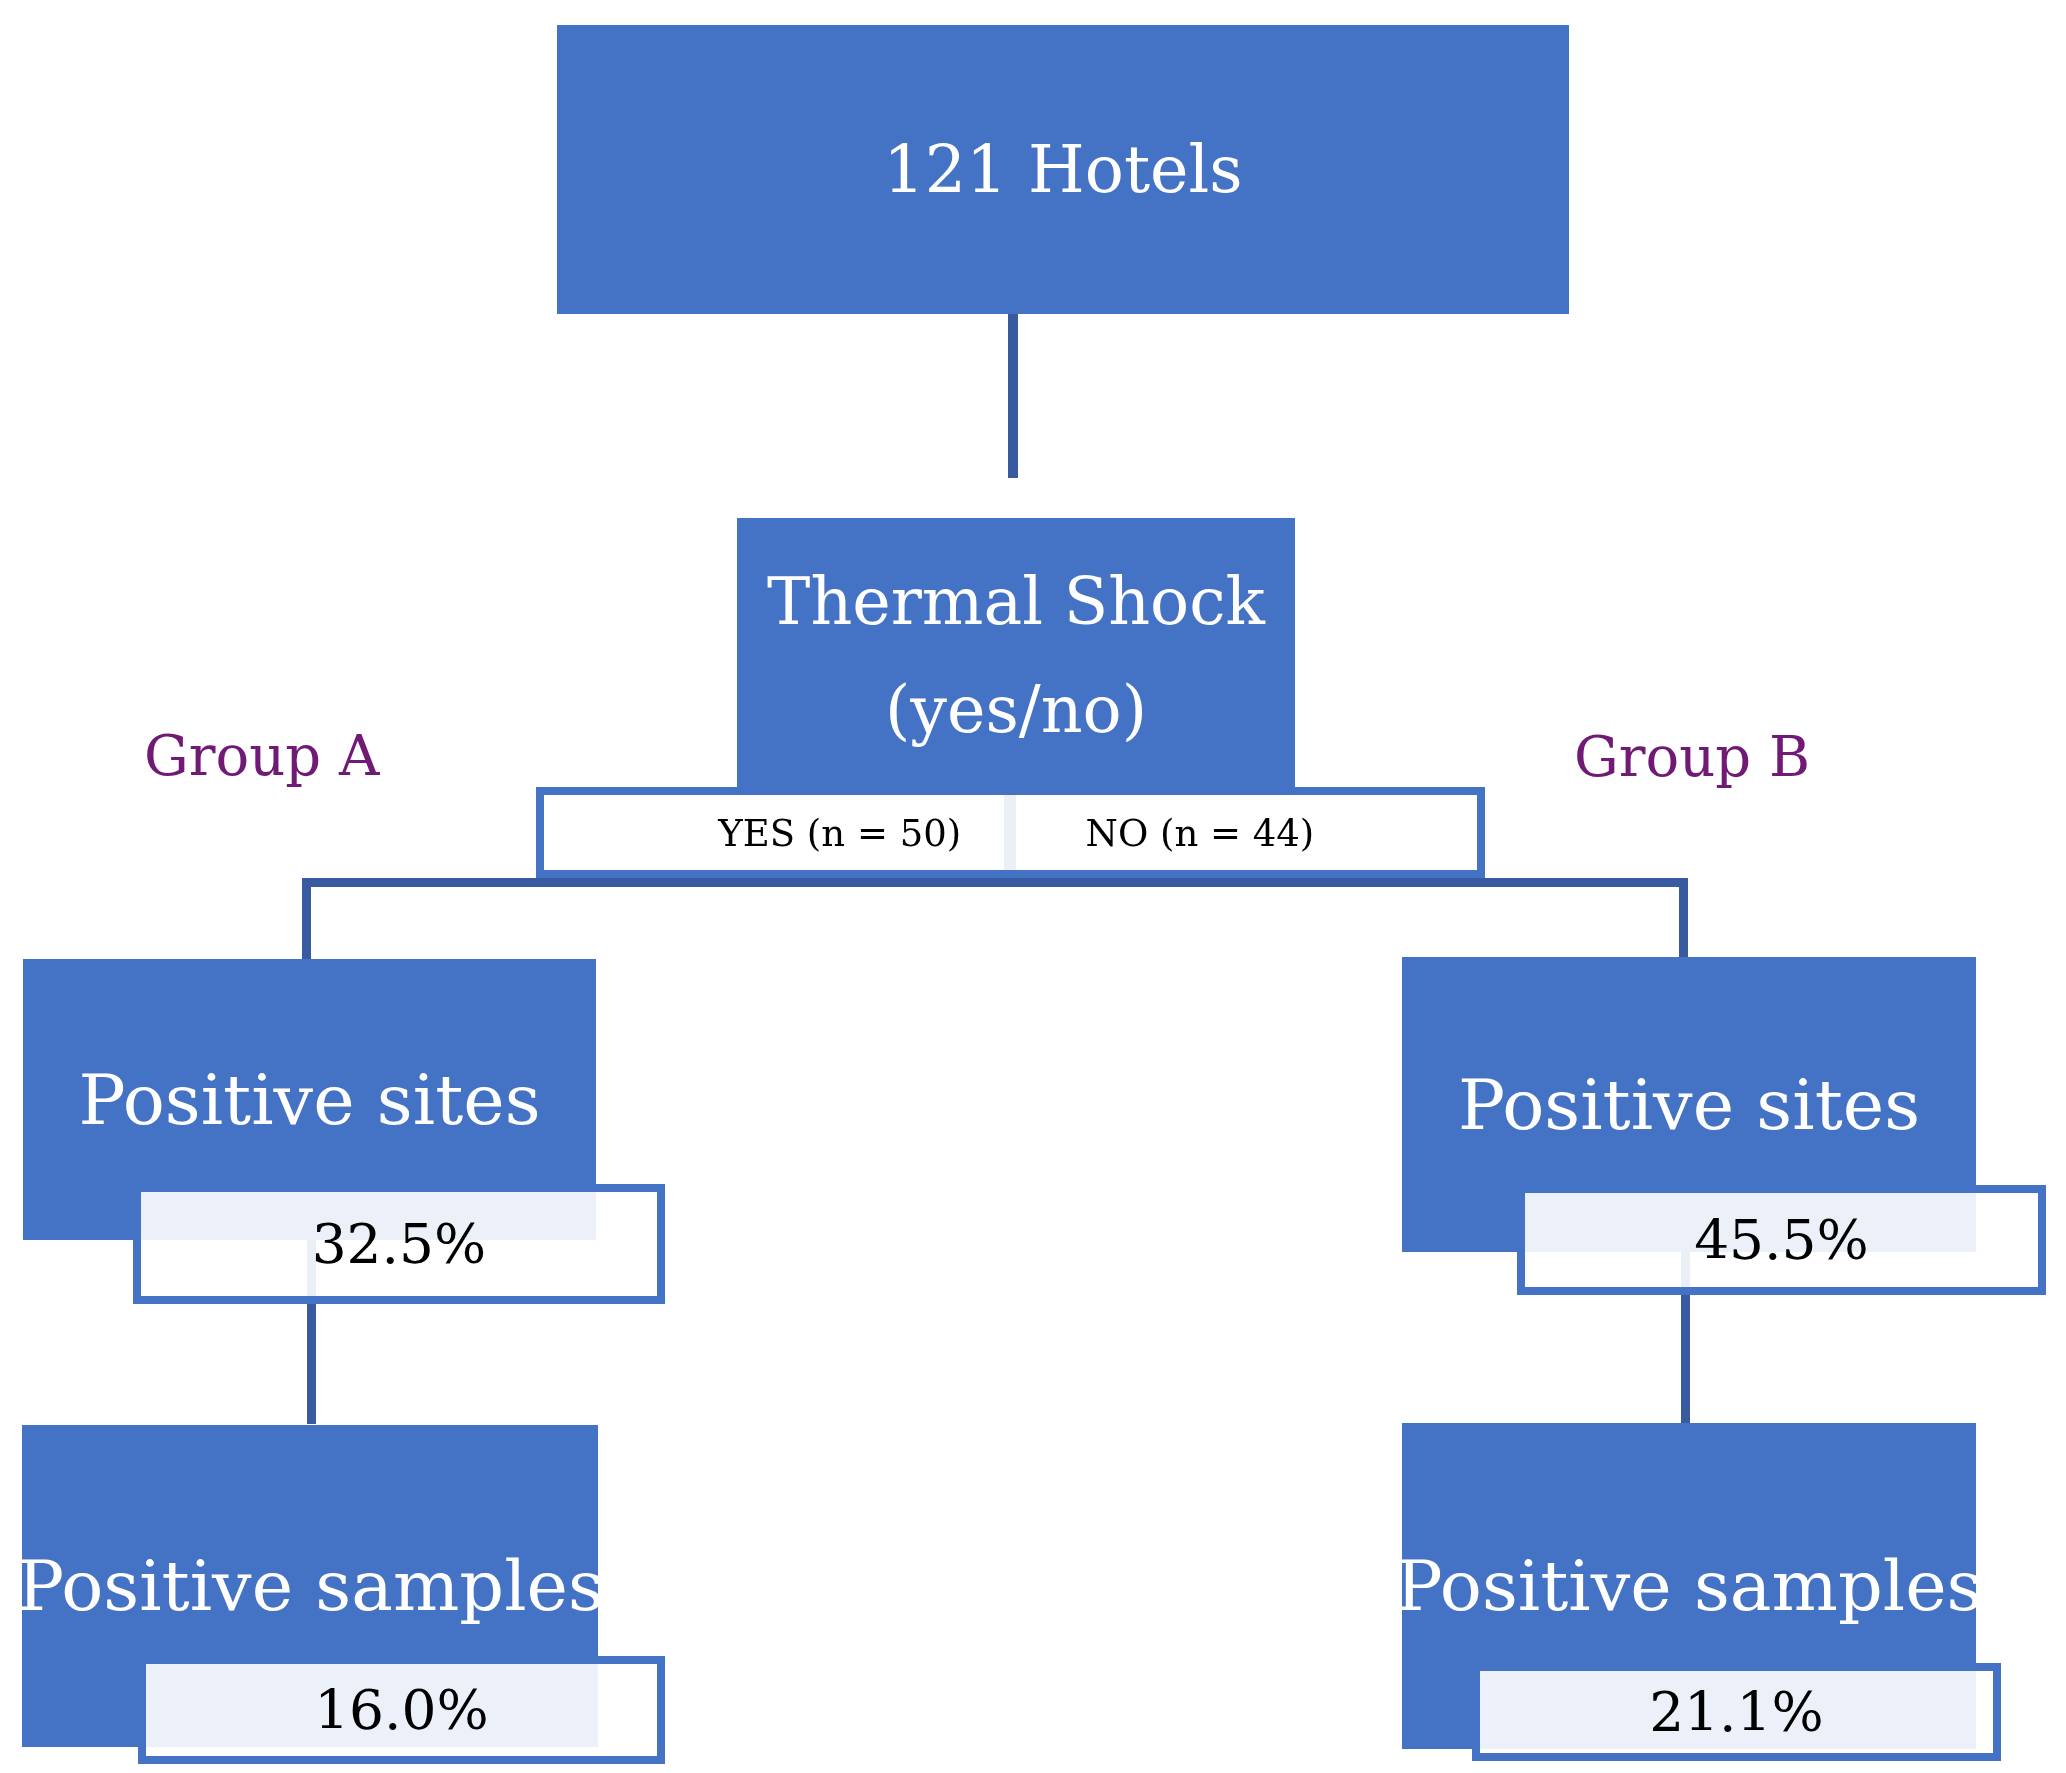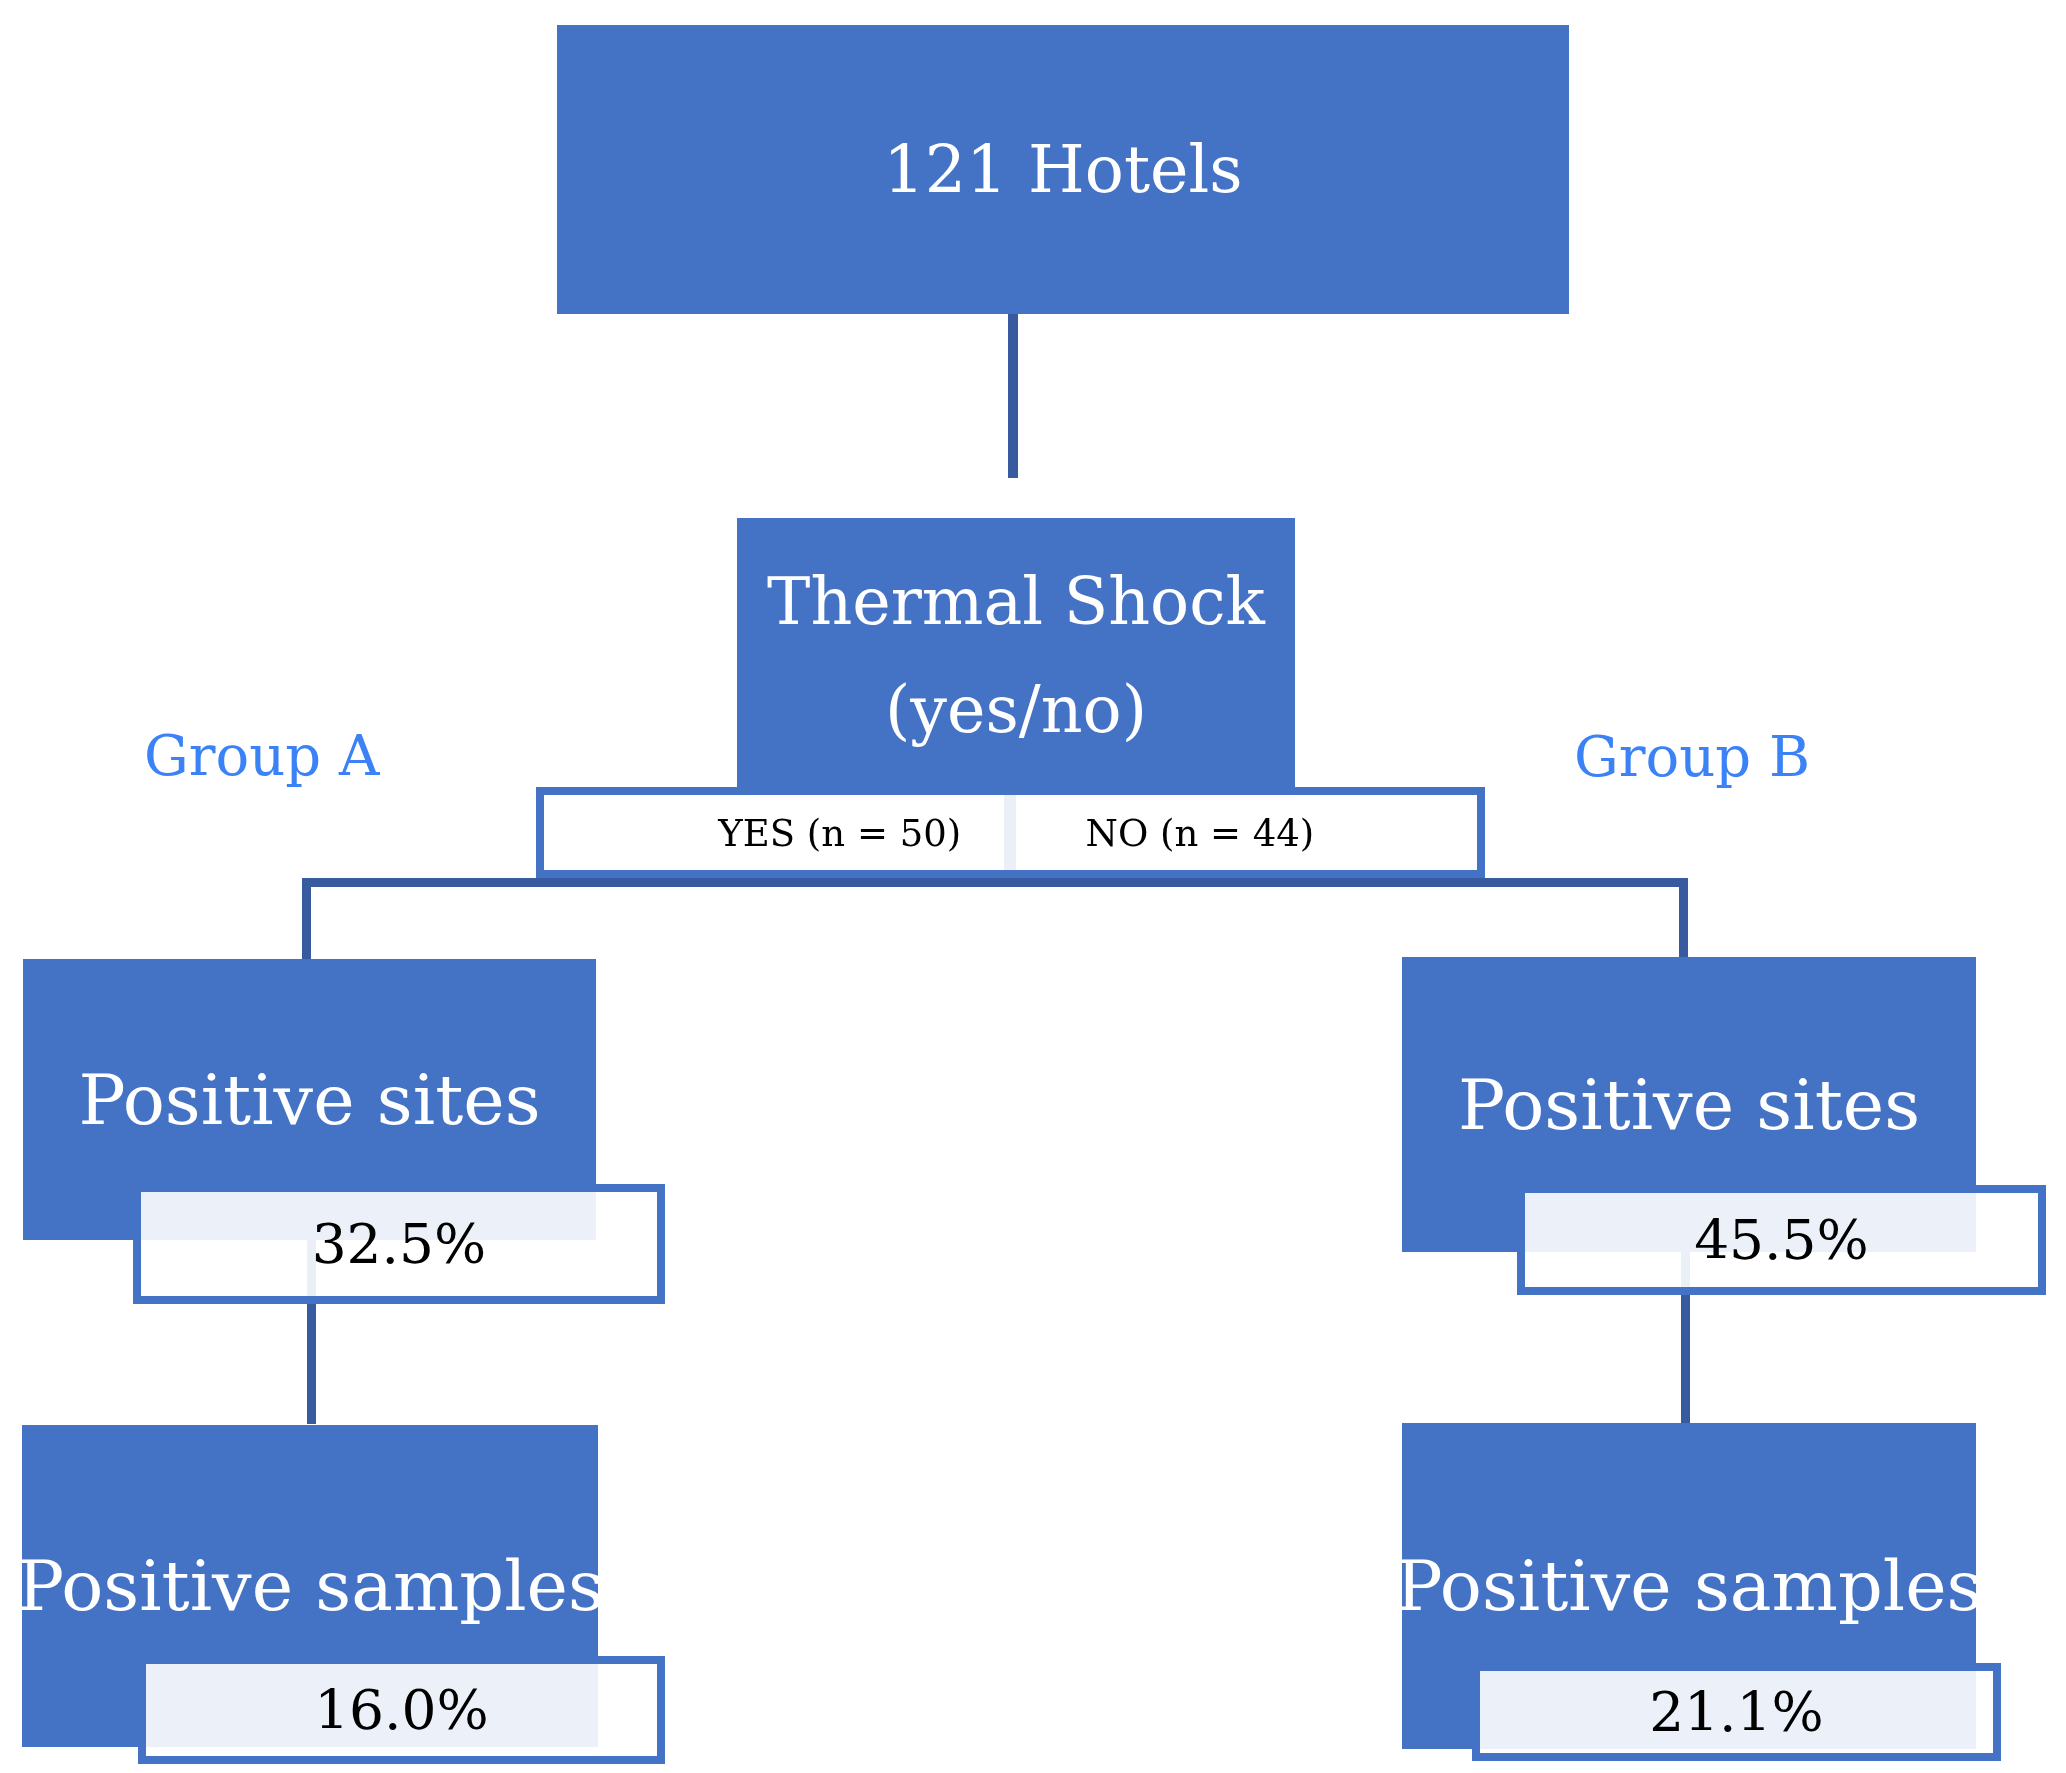--- a/index.html
+++ b/index.html
@@ -65,21 +65,21 @@
     transform:translate(-50%,-50%);
     font-size:37px;
     color:#000000;
     white-space:nowrap;
   }
   .split-yes{left:31.7%;}
   .split-no{left:70.3%;}
   
   .grouplabel{
     position:absolute;
-    color:#3b82f6;
+    color:#701a75;
     font-size:56px;
     z-index:2;
     white-space:nowrap;
   }
   .group-a{left:144px;  top:723px;}
   .group-b{left:1574px; top:724px;}
   
   .c-root-decision {left:1008px; top:314px;  width:10px;   height:164px;}
   .c-decision-split{left:1004px; top:754px;  width:11.6px;   height:124px;}
   .c-branch-h     {left:302px;  top:878px; width:1386px; height:9.1px;}

